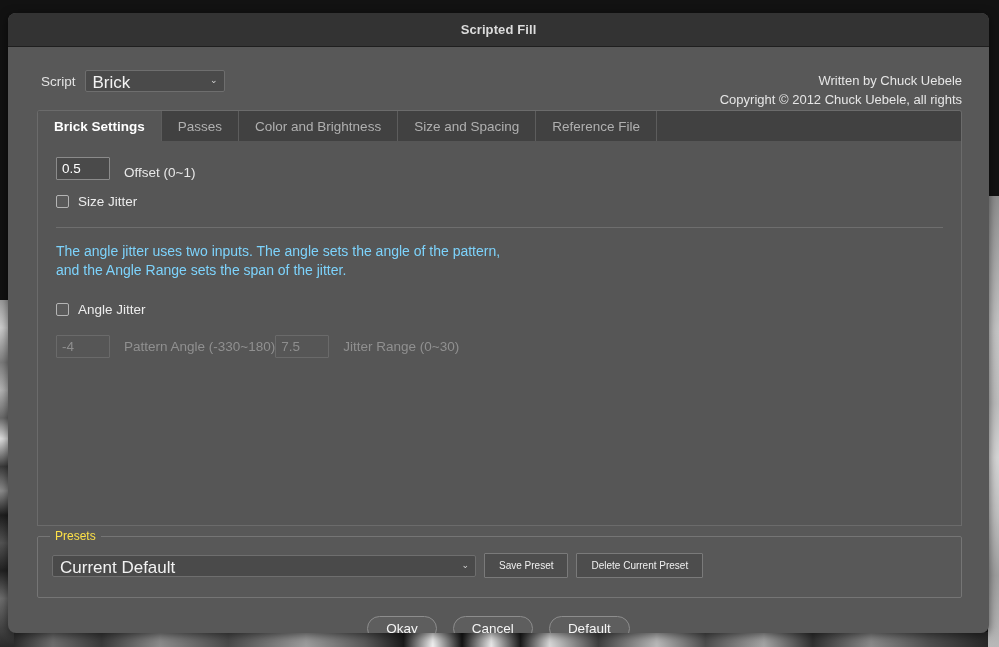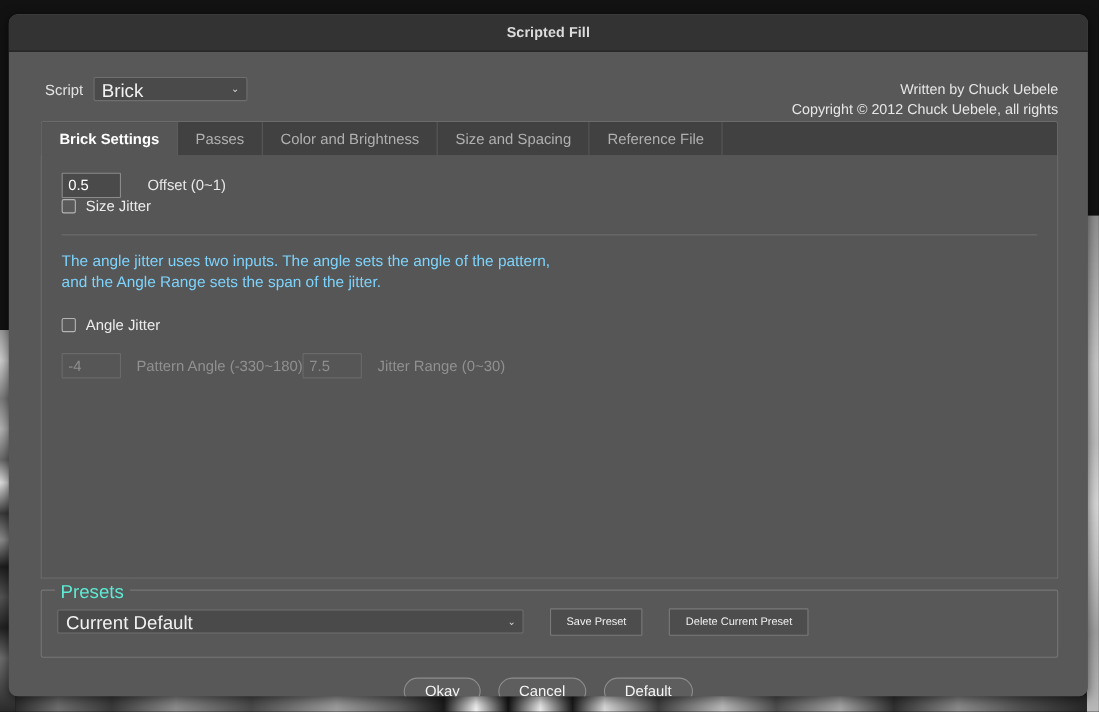--- a/index.html
+++ b/index.html
@@ -184,22 +184,23 @@
     background: #565656;
     border: 1px solid #6b6b6b;
     border-top: none;
     box-sizing: border-box;
     padding: 16px 18px 0 18px;
     position: relative;
   }
 
   .field-row {
     display: flex;
-    align-items: center;
-    gap: 24px;
+    align-items: flex-end;
+    gap: 14px;
+    margin-bottom: 14px;
   }
   input.numfield {
     background: #4a4a4a;
     border: 1px solid #8b8b8b;
     color: #ffffff;
     font-family: "Liberation Sans", sans-serif;
     font-size: 13.5px;
     height: 23px;
     width: 54px;
     box-sizing: border-box;
@@ -274,27 +275,27 @@
     padding: 6px 14px 12px 14px;
     position: relative;
     height: 42px;
   }
   .presets-legend {
     position: absolute;
     top: -8px;
     left: 12px;
     background: #585858;
     padding: 0 5px;
-    color: #5eead4;
-    font-size: 17px;
+    color: #fde047;
+    font-size: 12px;
   }
   .presets-row {
     display: flex;
     align-items: center;
-    gap: 24px;
+    gap: 8px;
     margin-top: 10px;
   }
   #preset-select { width: 424px; }
   button.boxbtn {
     background: #4d4d4d;
     border: 1px solid #7a7a7a;
     color: #f0f0f0;
     font-family: "Liberation Sans", sans-serif;
     font-size: 10px;
     height: 25px;

